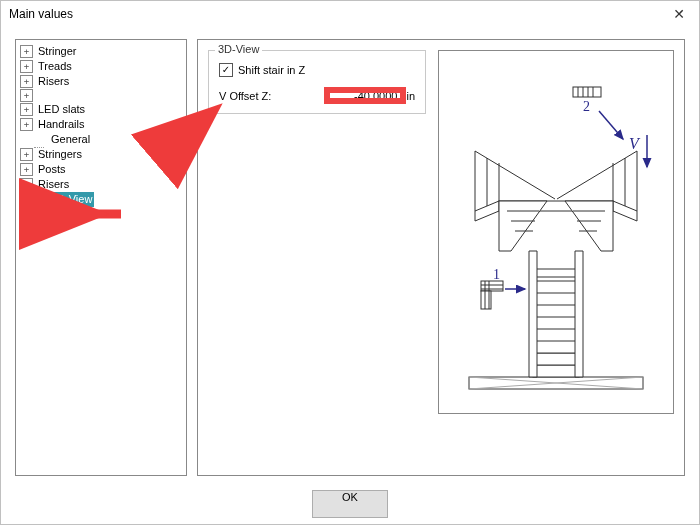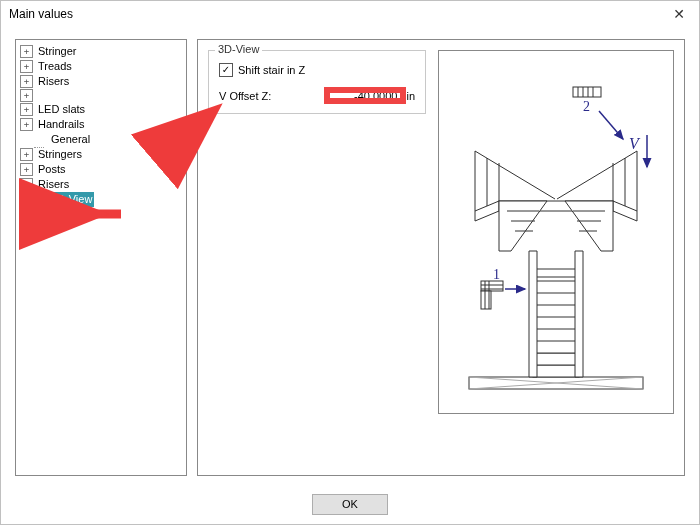--- a/index.html
+++ b/index.html
@@ -20,21 +20,21 @@
   .selected{background:#3399aa;color:#fff;}
   .groupbox{position:absolute;top:10px;left:10px;width:216px;height:62px;border:1px solid #c8c8c8;}
   .groupbox .legend{position:absolute;top:-8px;left:6px;background:#fff;padding:0 3px;color:#333;}
   .chk-row{position:absolute;top:12px;left:10px;display:flex;align-items:center;gap:5px;}
   .chk{width:12px;height:12px;border:1px solid #555;display:inline-flex;align-items:center;justify-content:center;font-size:10px;line-height:10px;color:#000;background:#fff;}
   .off-row{position:absolute;top:36px;left:10px;right:10px;display:flex;align-items:center;}
   .off-row .field{margin-left:auto;width:82px;height:17px;border:6px solid #ef4444;background:#fff;text-align:right;padding:0 3px;font-family:inherit;font-size:11px;box-sizing:border-box;}
   .unit{}
   .diagram{position:absolute;top:10px;right:10px;width:234px;height:362px;border:1px solid #888;background:#fff;}
   .footer{position:absolute;bottom:6px;left:0;right:0;height:28px;display:flex;align-items:center;justify-content:center;gap:16px;}
-  .btn{width:76px;height:21px;border:1px solid #adadad;background:#e1e1e1;display:flex;align-items:center;justify-content:center;box-sizing:border-box;}
+  .btn{width:76px;height:28px;border:1px solid #adadad;background:#e1e1e1;display:flex;justify-content:center;box-sizing:border-box;}
   
   .arrow{position:absolute;pointer-events:none;}
   .arrow svg{overflow:visible;}
 </style>
 </head>
 <body>
 
 <div class="window">
 
   <div class="titlebar">

